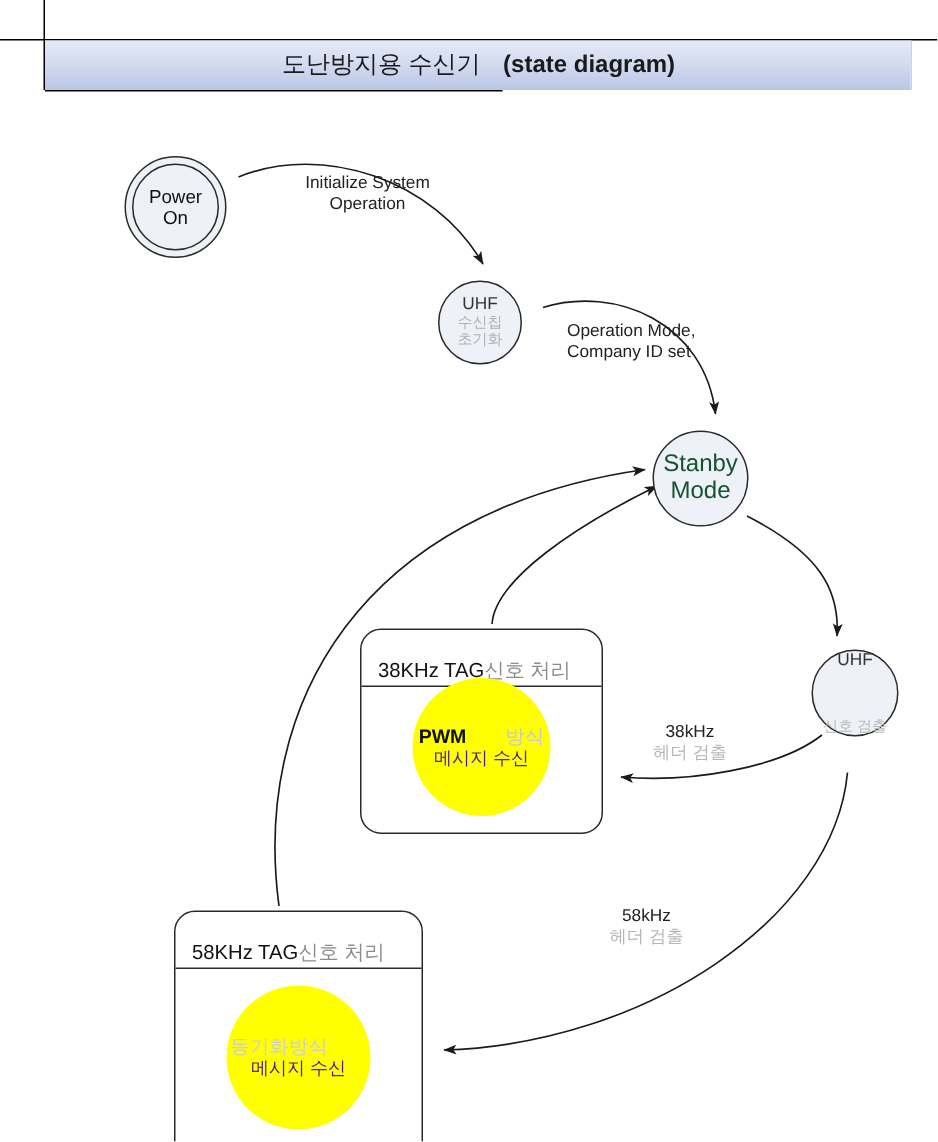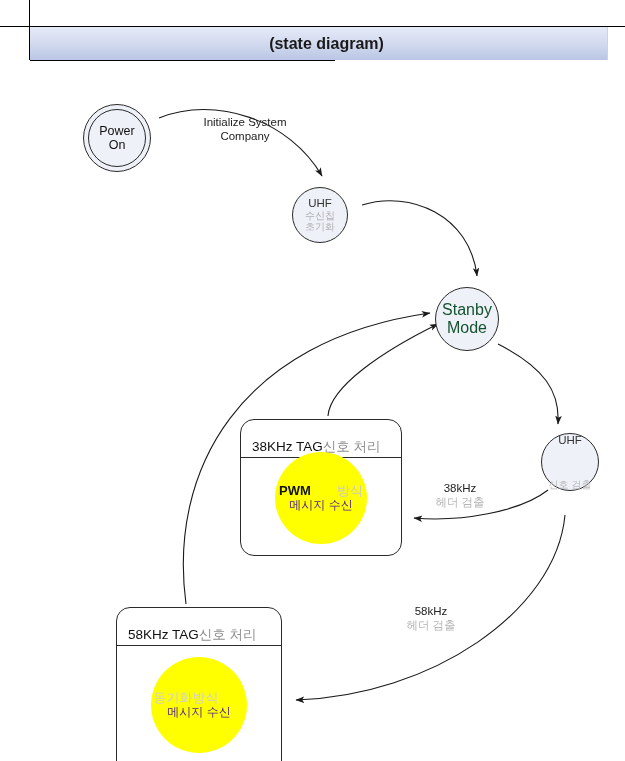--- a/index.html
+++ b/index.html
@@ -153,20 +153,21 @@
 </head>
 <body>
 
 <div id="page">
 
   <div id="banner-vline"></div>
   <div id="banner-hline"></div>
   <div id="banner"></div>
   <div id="banner-underline"></div>
   <div id="banner-title">
+    <span class="kor">도난방지용 수신기</span>
     <span class="eng">(state diagram)</span>
   </div>
 
   <svg id="wires" viewBox="0 0 625 761">
     <defs>
       <marker id="ah" markerWidth="9" markerHeight="9" refX="7.5" refY="3" orient="auto">
         <path d="M0,0 L8,3 L0,6 L1.9,3 Z" fill="#1a1a1a"></path>
       </marker>
     </defs>
     <g fill="none" stroke="#1a1a1a" stroke-width="1.1">
@@ -230,23 +231,27 @@
     <div class="proc-body">
       <div class="yellow-circle dim-all">
         <div class="yl1"><span>동기화방식</span><span class="sfx"></span></div>
         <div class="yl2">메시지 수신</div>
       </div>
     </div>
   </div>
 
   <div class="edge-label" id="lbl-init">
     <span class="ln1">Initialize System</span>
-    <span class="ln2">Company</span>
-  </div>
-
+    <span class="ln2">Operation</span>
+  </div>
+
+  <div class="edge-label" id="lbl-opmode">
+    <span class="ln1">Operation Mode,</span>
+    <span class="ln2">Company ID set</span>
+  </div>
 
   <div class="edge-label muted" id="lbl-38k">
     <span class="ln1">38kHz</span>
     <span class="ln2">헤더 검출</span>
   </div>
 
   <div class="edge-label muted" id="lbl-58k">
     <span class="ln1">58kHz</span>
     <span class="ln2">헤더 검출</span>
   </div>

